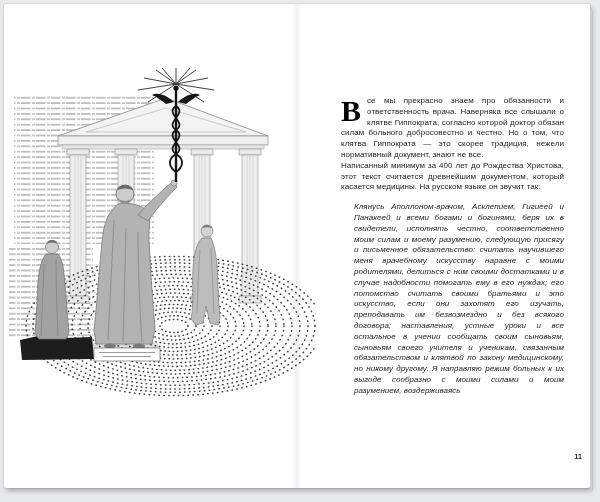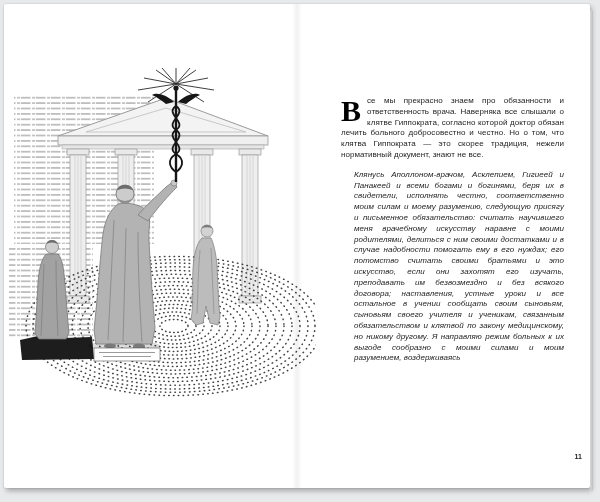--- a/index.html
+++ b/index.html
@@ -166,20 +166,21 @@
         <path d="M168 34 C160 26 150 24 146 27 C151 29 156 33 160 36 Z" fill="#161616"></path>
         <path d="M172 34 C180 26 190 24 194 27 C189 29 184 33 180 36 Z" fill="#161616"></path>
         <path d="M170 38 C158 46 182 54 170 62 C158 70 182 78 170 86 C160 92 164 100 170 104" fill="none" stroke="#161616" stroke-width="1.8"></path>
         <path d="M170 38 C182 46 158 54 170 62 C182 70 158 78 170 86 C180 92 176 100 170 104" fill="none" stroke="#161616" stroke-width="1.8"></path>
       </g>
     </svg>
   </div>
 
   <div class="page">
     <div class="text-block">
-      <p class="para"><span class="dropcap">В</span><span>се мы прекрасно знаем про обязанности и ответственность врача. Наверняка все слышали о клятве Гиппократа, согласно которой доктор обязан лечить больного добросовестно и честно. Но о том, что клятва Гиппократа — это скорее традиция, нежели нормативный документ, знают не все.</span></p>
+      <p class="para"><span class="dropcap">В</span><span>се мы прекрасно знаем про обязанности и ответственность врача. Наверняка все слышали о клятве Гиппократа, согласно которой доктор обязан силам больного добросовестно и честно. Но о том, что клятва Гиппократа — это скорее традиция, нежели нормативный документ, знают не все.</span></p>
+      <p class="para">Написанный минимум за 400 лет до Рождества Христова, этот текст считается древнейшим документом, который касается медицины. На русском языке он звучит так:</p>
       <p class="para quote">Клянусь Аполлоном-врачом, Асклепием, Гигиеей и Панакеей и всеми богами и богинями, беря их в свидетели, исполнять честно, соответственно моим силам и моему разумению, следующую присягу и письменное обязательство: считать научившего меня врачебному искусству наравне с моими родителями, делиться с ним своими достатками и в случае надобности помогать ему в его нуждах; его потомство считать своими братьями и это искусство, если они захотят его изучать, преподавать им безвозмездно и без всякого договора; наставления, устные уроки и все остальное в учении сообщать своим сыновьям, сыновьям своего учителя и ученикам, связанным обязательством и клятвой по закону медицинскому, но никому другому. Я направляю режим больных к их выгоде сообразно с моими силами и моим разумением, воздерживаясь</p>
     </div>
     <div class="page-number">11</div>
   </div>
 
   <div class="gutter"></div>
 </div>
 
 </body></html>

